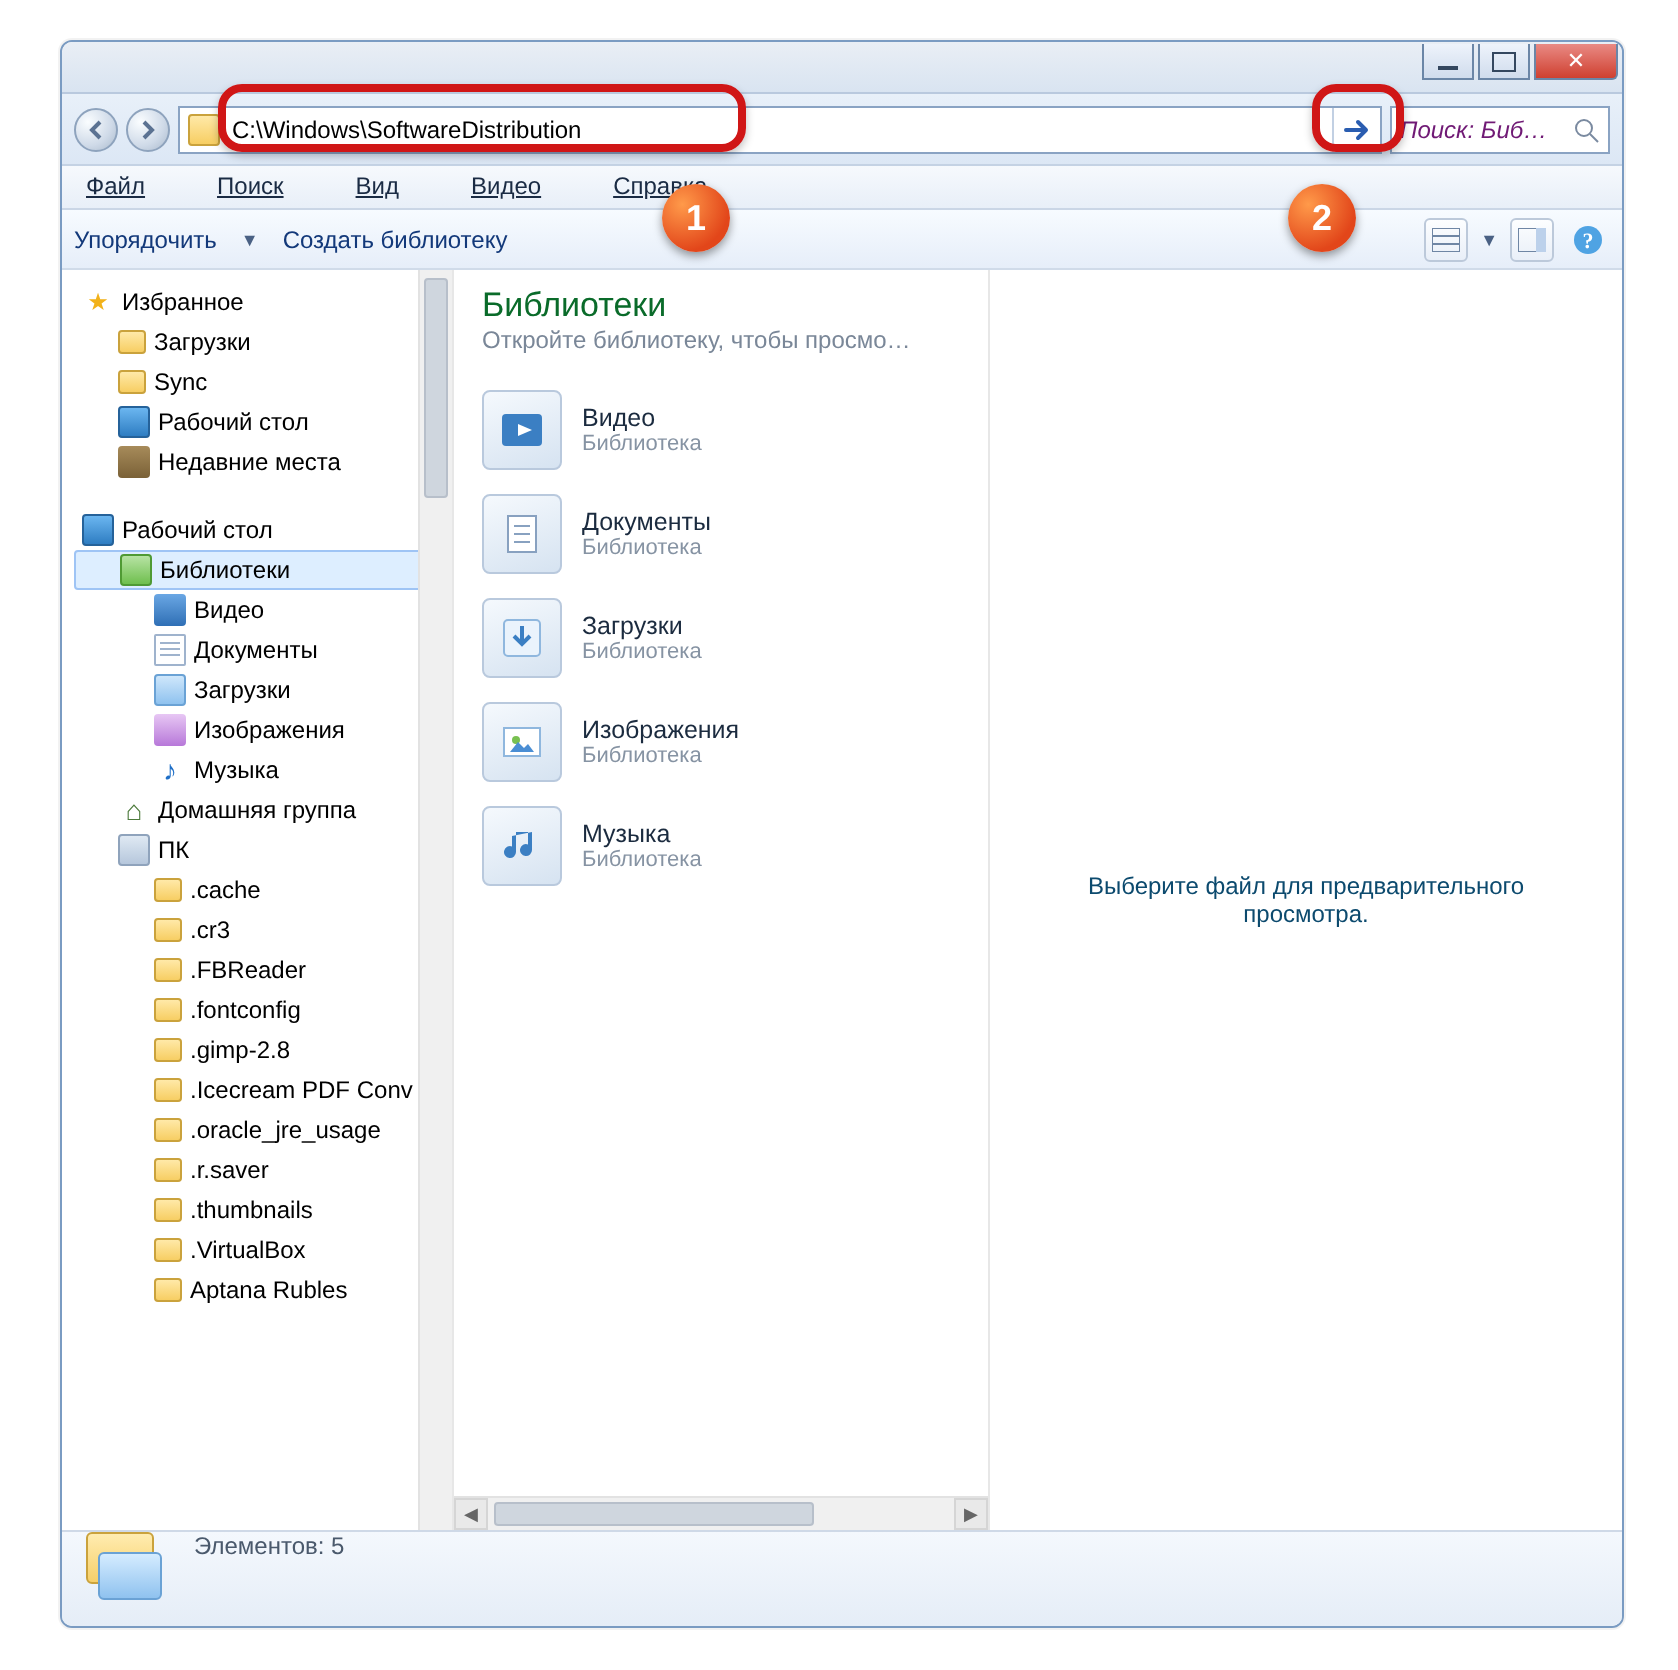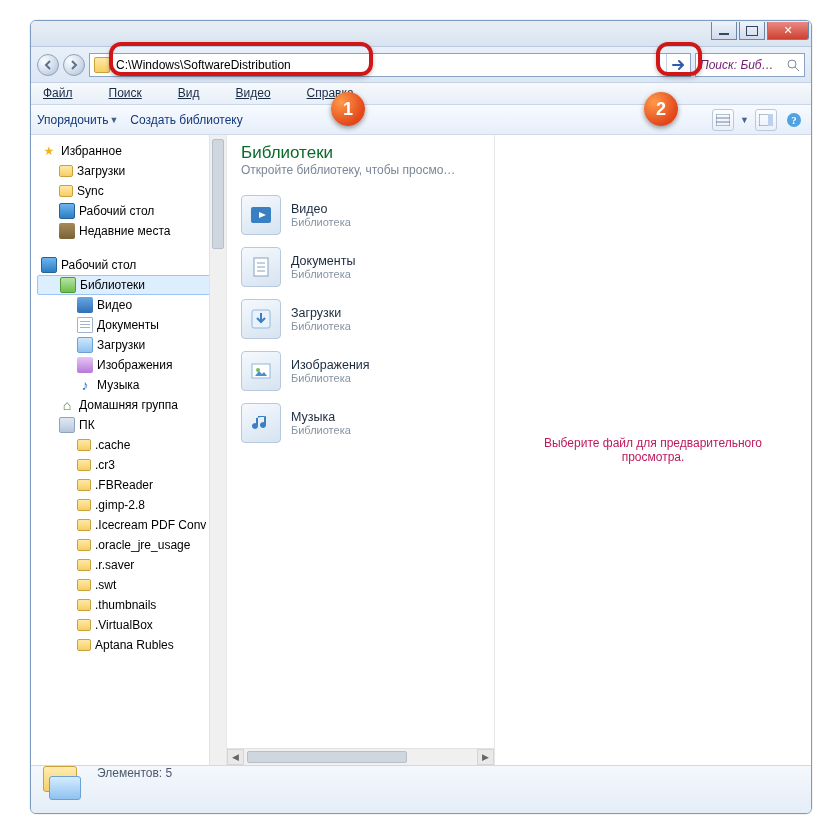--- a/index.html
+++ b/index.html
@@ -67,21 +67,21 @@
     border-bottom:1px solid #cad6e6; display:flex; align-items:stretch; padding:0 4px;gap:20px;
   }
   .menu-item { padding:3px 8px; color:#1a2b44; cursor:default; }
   .menu-item .ul { text-decoration: underline; }
 
   
   .toolbar {
     height:30px; background: linear-gradient(#f7fbff,#e6eef9);
     border-bottom:1px solid #d0dbe9; display:flex; align-items:center; padding:0 6px; gap:12px;
   }
-  .tb-link { color:#13397a; display:flex; align-items:center; gap:1px; }
+  .tb-link { color:#13397a; display:flex; align-items:center; gap:12px; }
   .tb-link .drop { font-size:9px; color:#4a6184; }
   .toolbar-right { margin-left:auto; display:flex; align-items:center; gap:6px; }
   .ticon {
     width:22px; height:22px; border:1px solid #bcc9da; border-radius:3px;
     background: linear-gradient(#fdfeff,#e9eff8);
     display:flex; align-items:center; justify-content:center;
   }
 
   
   .body {
@@ -113,21 +113,21 @@
   .ico-img { background:linear-gradient(#e7c7f4,#b778d9); border-radius:2px; }
   .ico-music { color:#1f6fc7; font-size:14px; }
   .ico-home { color:#4c7a3b; font-size:14px; }
   .ico-pc { background:linear-gradient(#dfe9f3,#b6c7dc); border:1px solid #8fa3bc; border-radius:2px; }
 
   .sidebar-scroll { position:absolute; right:0; top:0; bottom:0; width:17px; background:#f0f0f0; border-left:1px solid #e2e2e2; }
   .sidebar-thumb { position:absolute; left:2px; right:2px; top:4px; height:110px; background:#cfd6de; border:1px solid #b7bfca; border-radius:2px; }
 
   .main { flex:1; display:flex; }
   .listpanel { width:268px; border-right:1px solid #e7e7e7; position:relative; padding:6px 10px 0 10px; }
-  .preview { flex:1; display:flex; align-items:center; justify-content:center; color:#be185d; padding:0 20px; text-align:center; font-size:12px; }
+  .preview { flex:1; display:flex; align-items:center; justify-content:center; color:#0c4a6e; padding:0 20px; text-align:center; font-size:12px; }
 
   .lp-title { color:#0a6b2a; font-size:17px; margin:2px 0 0 4px; }
   .lp-sub { color:#7a8798; font-size:12px; margin:0 0 12px 4px; white-space:nowrap; overflow:hidden; text-overflow:ellipsis; }
 
   .lib-tile { display:flex; align-items:center; gap:10px; height:52px; padding:4px; }
   .lib-icon {
     width:40px; height:40px; background:linear-gradient(160deg,#f5f9fd,#d6e3f1);
     border:1px solid #b9c9dd; border-radius:4px; position:relative; flex-shrink:0;
     display:flex; align-items:center; justify-content:center;
   }
@@ -321,37 +321,37 @@
           <div class="tree-row indent2">
               <span class="ico ico-folder ico-folder-sm"></span>
               <span>.cr3</span>
             </div>
           <div class="tree-row indent2">
               <span class="ico ico-folder ico-folder-sm"></span>
               <span>.FBReader</span>
             </div>
           <div class="tree-row indent2">
               <span class="ico ico-folder ico-folder-sm"></span>
+              <span>.fontconfig</span>
+            </div>
+          <div class="tree-row indent2">
+              <span class="ico ico-folder ico-folder-sm"></span>
               <span>.gimp-2.8</span>
             </div>
           <div class="tree-row indent2">
               <span class="ico ico-folder ico-folder-sm"></span>
               <span>.Icecream PDF Conv</span>
             </div>
           <div class="tree-row indent2">
               <span class="ico ico-folder ico-folder-sm"></span>
               <span>.oracle_jre_usage</span>
             </div>
           <div class="tree-row indent2">
               <span class="ico ico-folder ico-folder-sm"></span>
               <span>.r.saver</span>
-            </div>
-          <div class="tree-row indent2">
-              <span class="ico ico-folder ico-folder-sm"></span>
-              <span>.swt</span>
             </div>
           <div class="tree-row indent2">
               <span class="ico ico-folder ico-folder-sm"></span>
               <span>.thumbnails</span>
             </div>
           <div class="tree-row indent2">
               <span class="ico ico-folder ico-folder-sm"></span>
               <span>.VirtualBox</span>
             </div>
           <div class="tree-row indent2">

